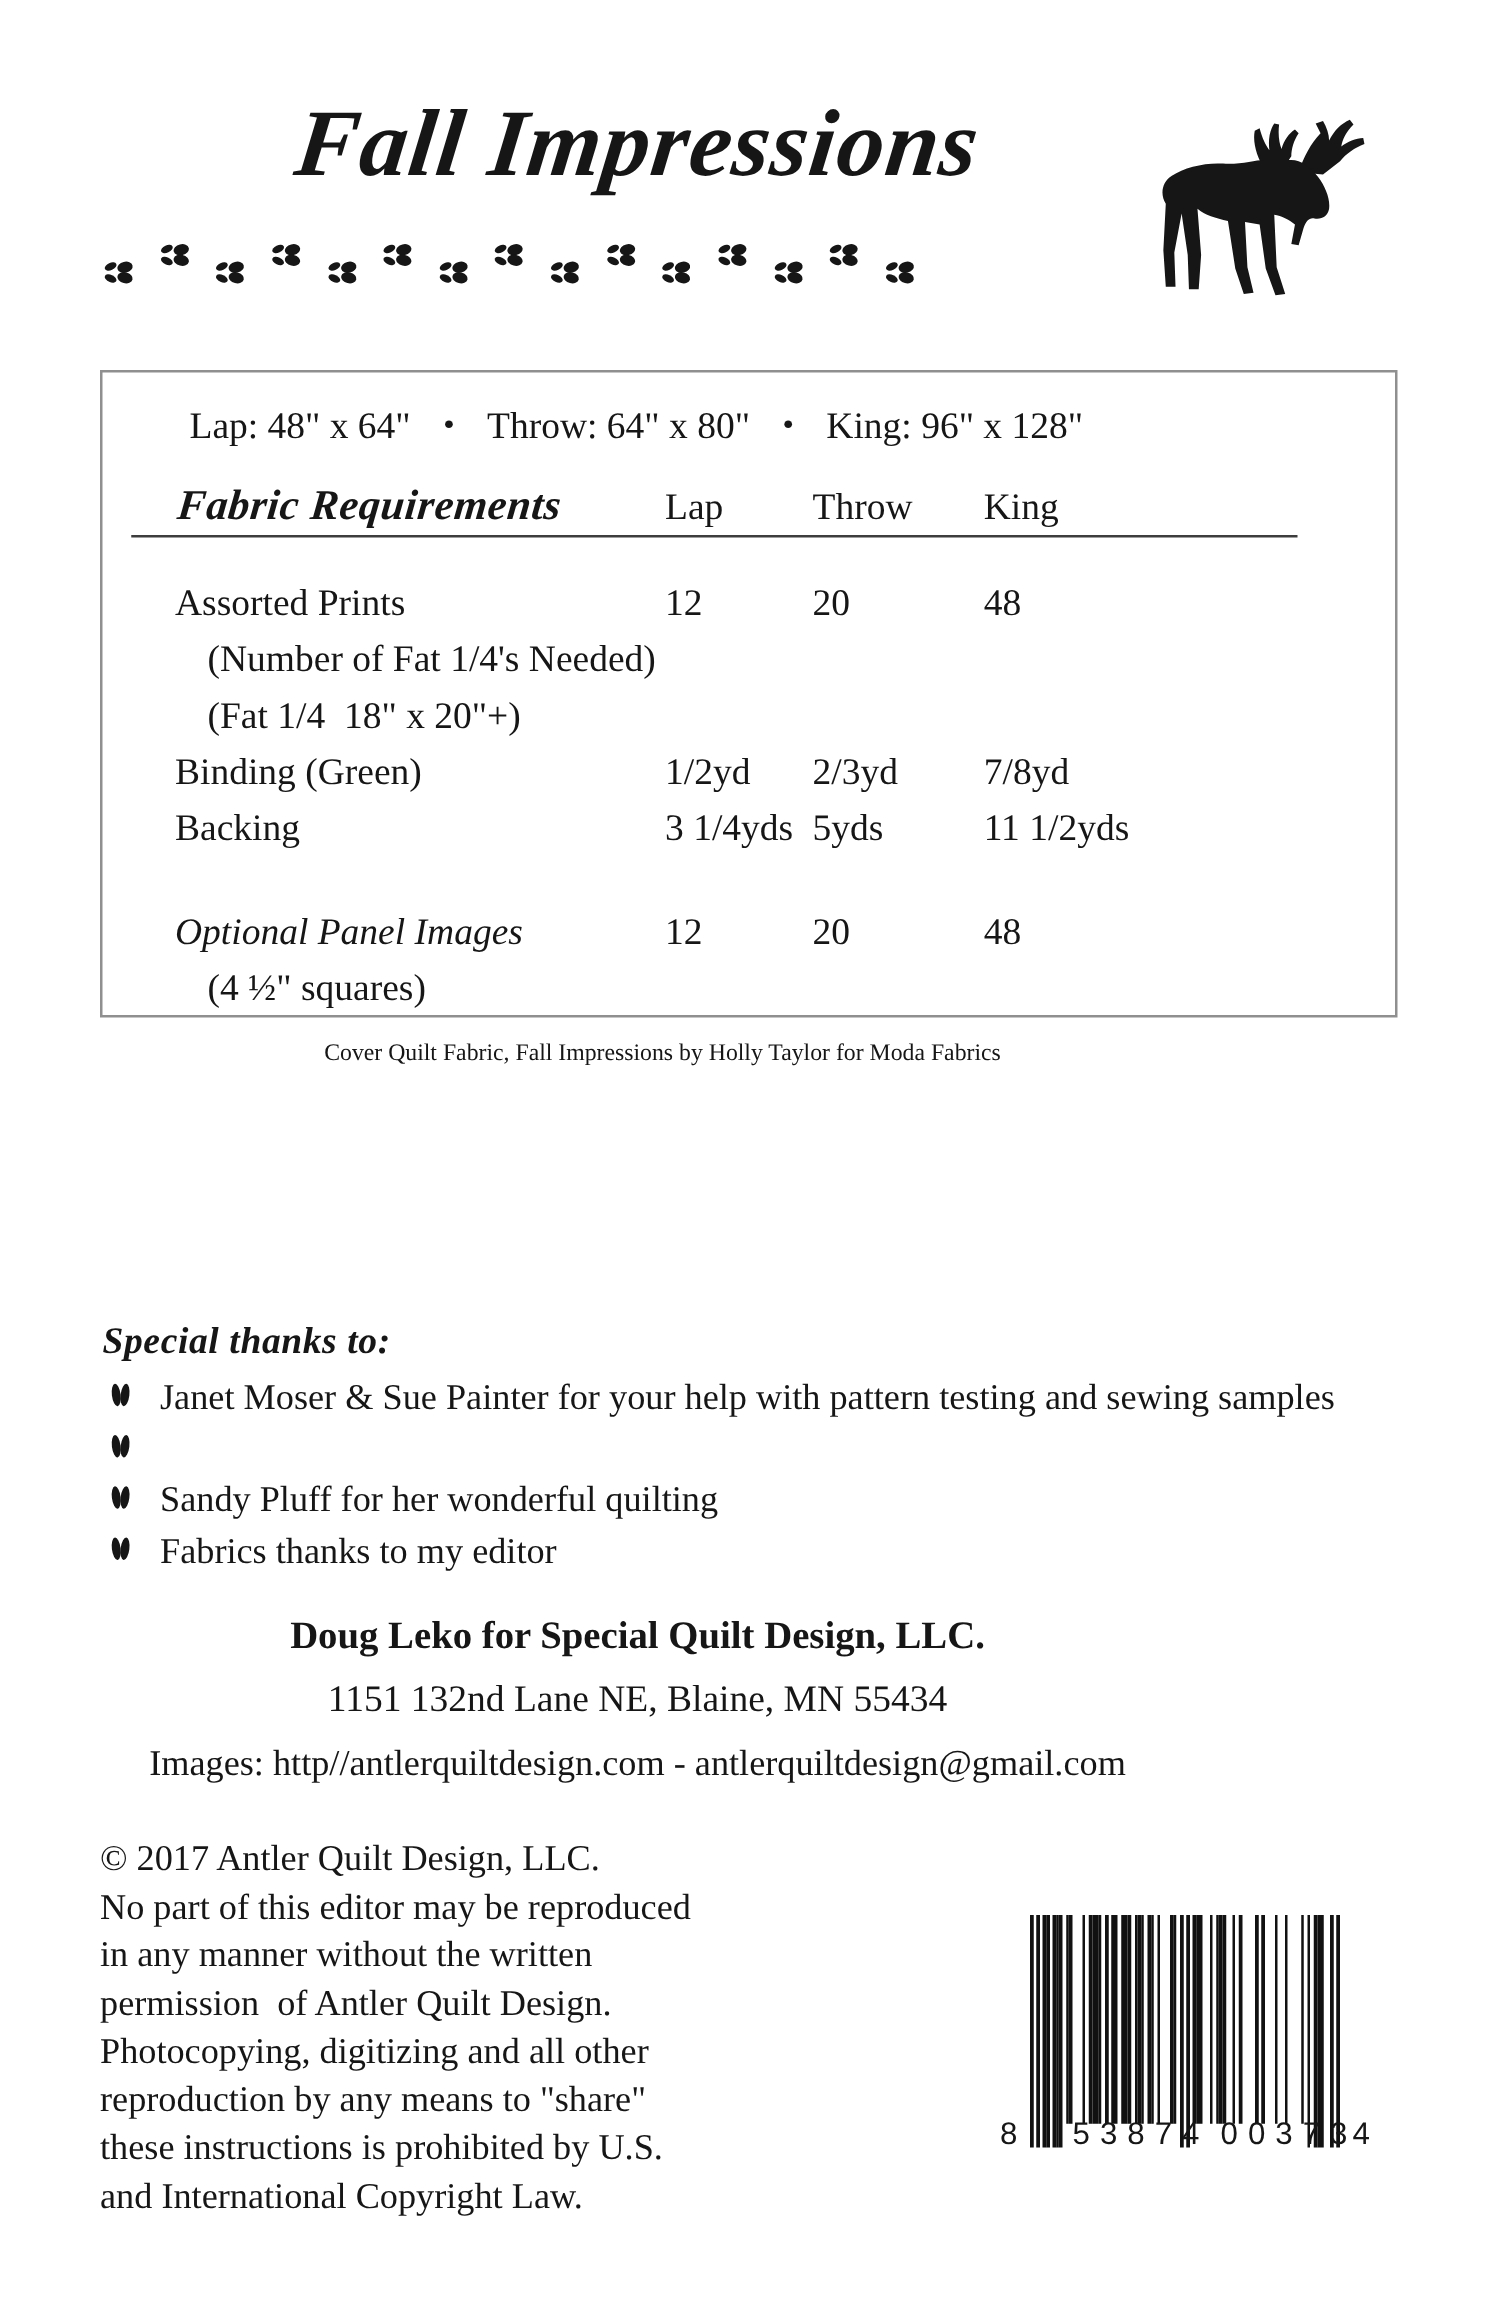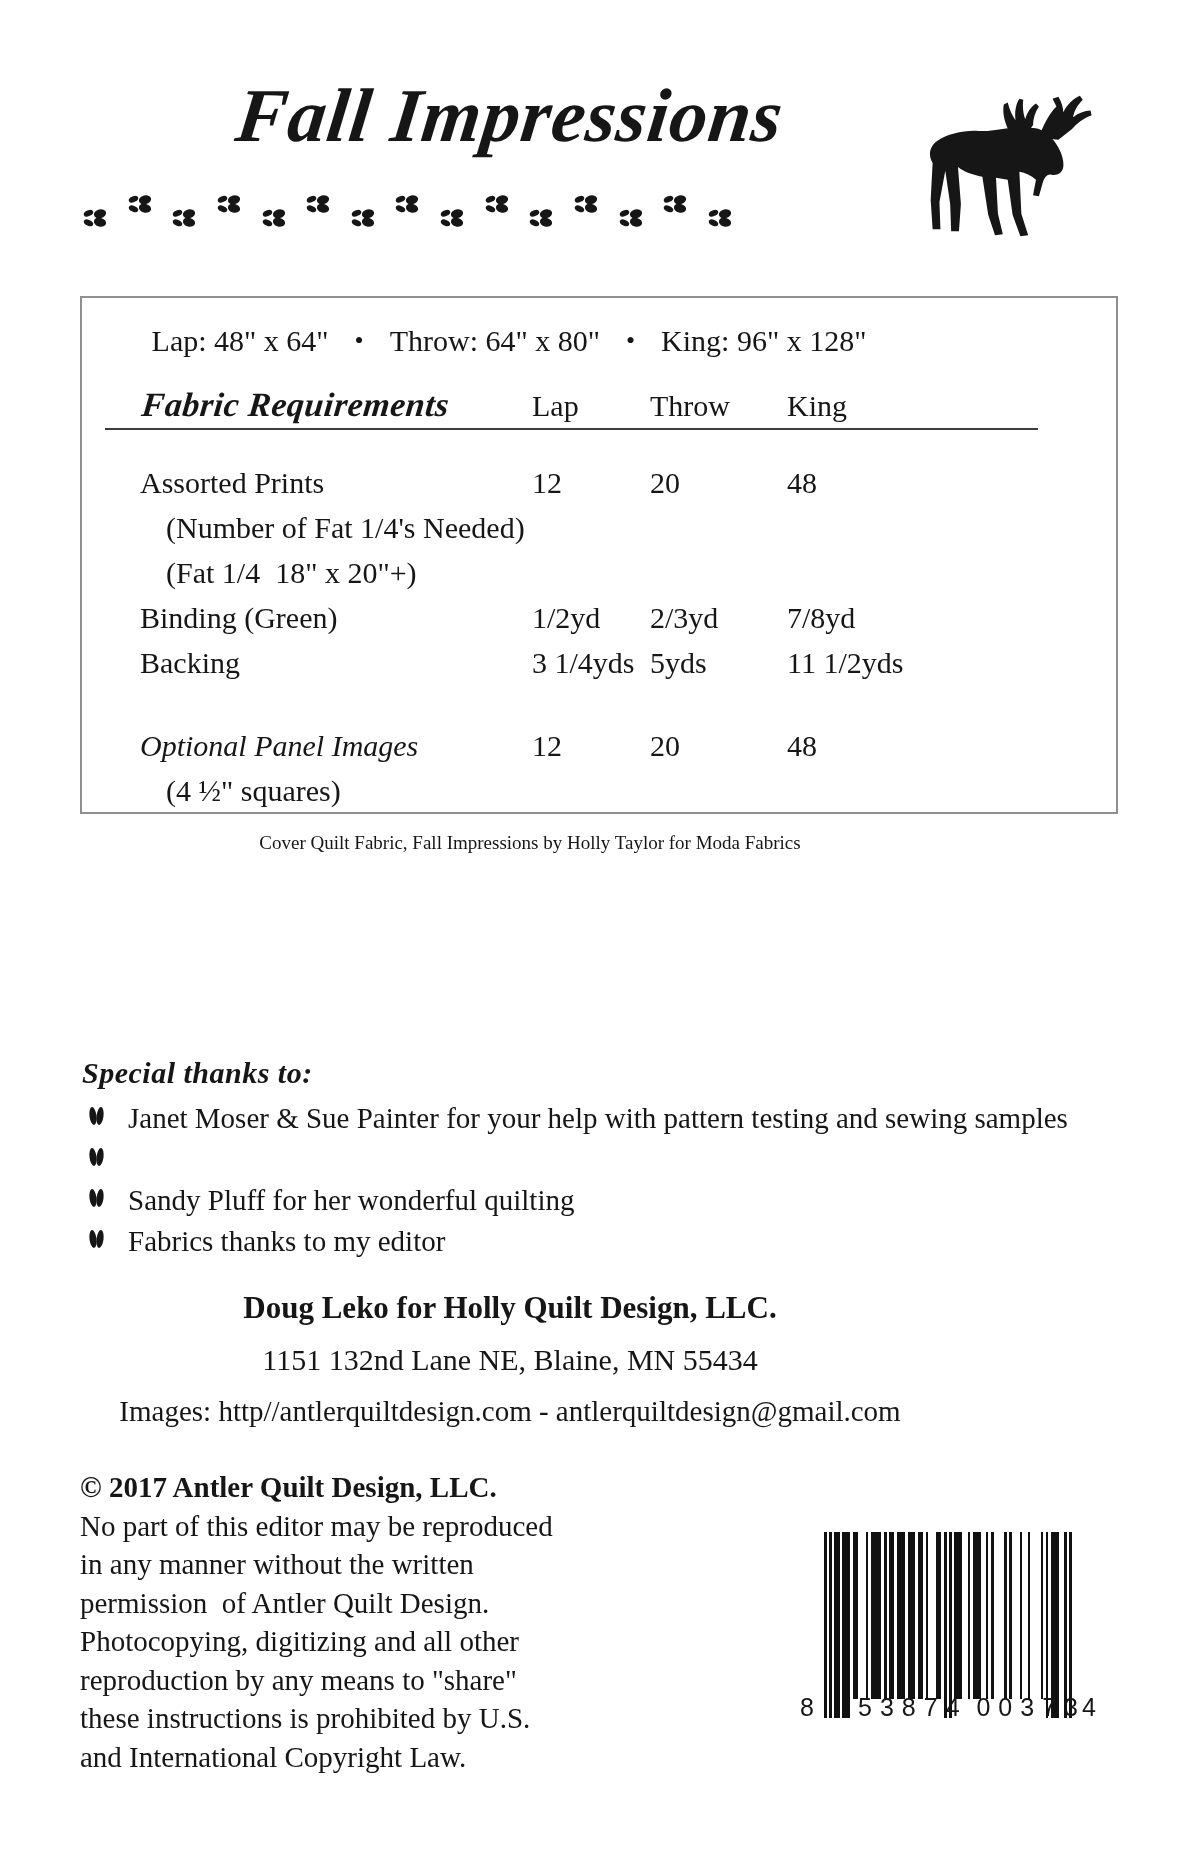--- a/index.html
+++ b/index.html
@@ -56,21 +56,21 @@
   .thanks-item{display:flex;align-items:flex-start;height:41px;}
   .thanks-item .b-icon{flex:0 0 40px;padding-top:2px;}
   .thanks-item .t-text{font-size:29px;white-space:pre-wrap;}
   
   .contact{position:absolute;left:60px;top:1290px;width:900px;text-align:center;}
   .contact .l1{font-size:31px;font-weight:700;margin-bottom:17px;}
   .contact .l2{font-size:30px;margin-bottom:18px;}
   .contact .l3{font-size:29px;}
   
   .copyright{position:absolute;left:80px;top:1468px;width:560px;font-size:29px;line-height:38.5px;}
-  .copyright .c-head{font-weight:700;}
+  .copyright .c-head{font-weight:400;}
   .copyright .c-line{white-space:pre-wrap;}
   
   .barcode{position:absolute;left:800px;top:1532px;width:296px;height:196px;}
   .bars{position:absolute;left:24px;right:24px;top:0;height:186px;display:flex;align-items:flex-start;}
   .bars .m{flex:0 0 auto;width:calc(100%/95);height:167px;}
   .bars .m.bar{background:#111;}
   .bars .m.tall{height:186px;}
   .bc-digit{position:absolute;font-family:"Liberation Sans", sans-serif;font-size:25px;top:161px;}
   .bc-sys{left:0;}
   .bc-chk{right:0;}
@@ -298,21 +298,21 @@
           <svg width="17" height="24" viewBox="0 0 17 24" fill="#161616">
   <ellipse cx="5" cy="12" rx="3.5" ry="9" transform="rotate(-7 5 12)"></ellipse>
   <ellipse cx="12" cy="12" rx="3.5" ry="9" transform="rotate(7 12 12)"></ellipse>
           </svg>
         </span>
         <span class="t-text">Fabrics thanks to my editor</span>
       </div>
     </div>
 
   <div class="contact">
-    <div class="l1">Doug Leko for Holly Quilt Design, LLC.</div>
+    <div class="l1">Doug Leko for Special Quilt Design, LLC.</div>
     <div class="l2">1151 132nd Lane NE, Blaine, MN 55434</div>
     <div class="l3">Images: http//antlerquiltdesign.com - antlerquiltdesign@gmail.com</div>
   </div>
 
   <div class="copyright">
     <div class="c-head">© 2017 Antler Quilt Design, LLC.</div>
     <div>
         <div class="c-line">No part of this editor may be reproduced</div>
         <div class="c-line">in any manner without the written</div>
         <div class="c-line">permission  of Antler Quilt Design.</div>

